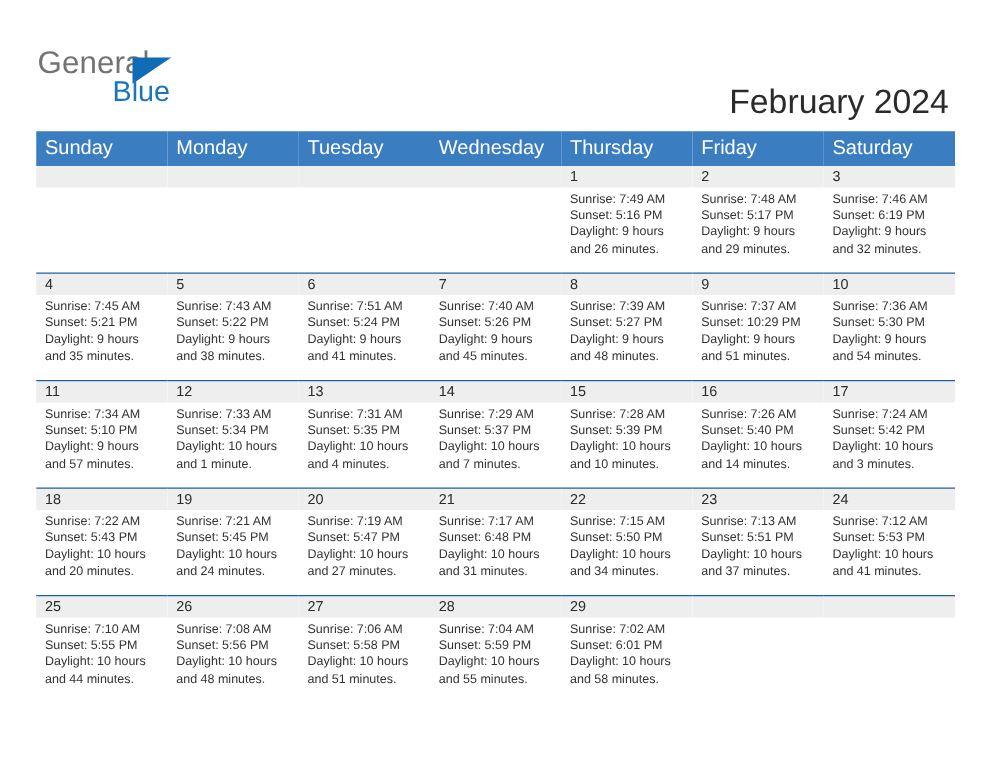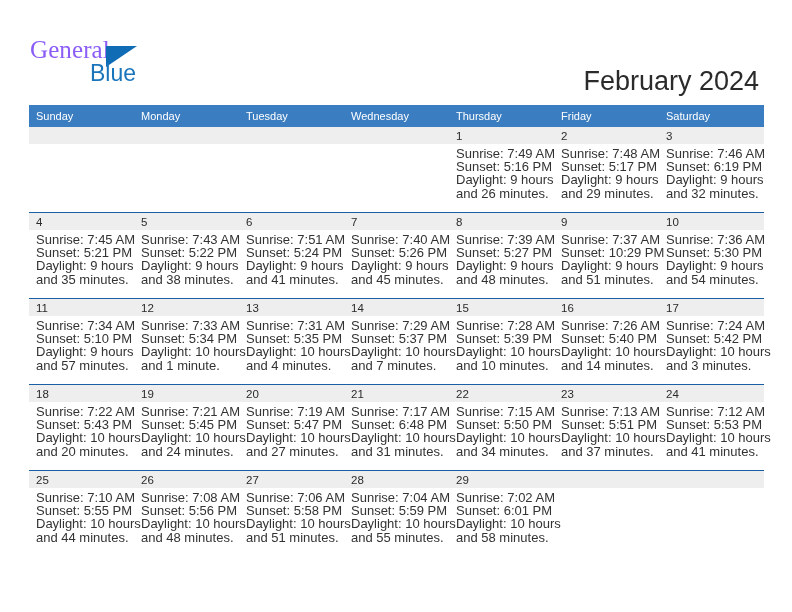--- a/index.html
+++ b/index.html
@@ -35,22 +35,22 @@
     top: 36px;
     width: 170px;
     height: 54px;
   }
   .logo-general {
     position: absolute;
     left: 0;
     top: 0;
     font-size: 25px;
     letter-spacing: 0.1px;
-    color: #8b5cf6;
-    font-family: Liberation Serif, serif;
+    color: #737373;
+    font-family: Liberation Sans, sans-serif;
   }
   .logo-tri {
     position: absolute;
     left: 76px;
     top: 10px;
     width: 0;
     height: 0;
     border-left: 31px solid #0f6cb5;
     border-bottom: 21px solid transparent;
   }
@@ -88,21 +88,21 @@
     position: absolute;
     left: 29px;
     top: 105px;
     width: 735px;
     border-collapse: collapse;
     table-layout: fixed;
   }
   .calendar th {
     background: #3a7dc0;
     color: #ffffff;
-    font-size: 11px;
+    font-size: 16px;
     font-weight: normal;
     text-align: left;
     padding: 5px 0 5px 7px;
     height: 11px;
     border: none;
   }
   .calendar td {
     vertical-align: top;
     padding: 0;
     width: 105px;
@@ -120,21 +120,21 @@
     background: #eeeeee;
     height: 17px;
     padding: 2px 0 1px 7px;
     box-sizing: border-box;
     font-size: 11.5px;
     color: #2b2b2b;
     line-height: 14px;
   }
   .cell-body {
     padding: 3px 5px 0 7px;
-    font-size: 13px;
+    font-size: 10px;
     line-height: 13.2px;
     color: #333333;
   }
   .cell-body div {
     white-space: nowrap;
   }
   .cell-empty .daynum-band {
     background: #eeeeee;
   }
 </style>

